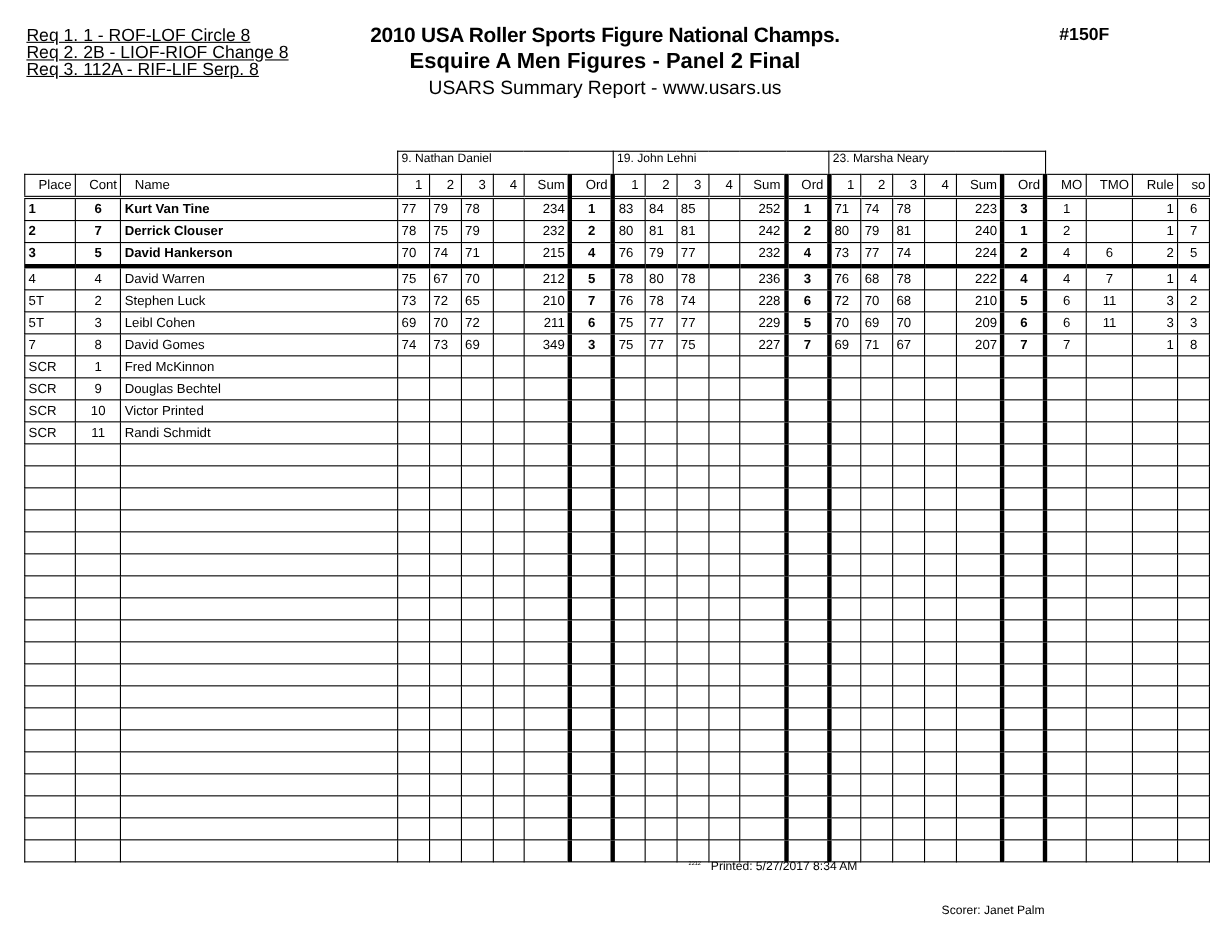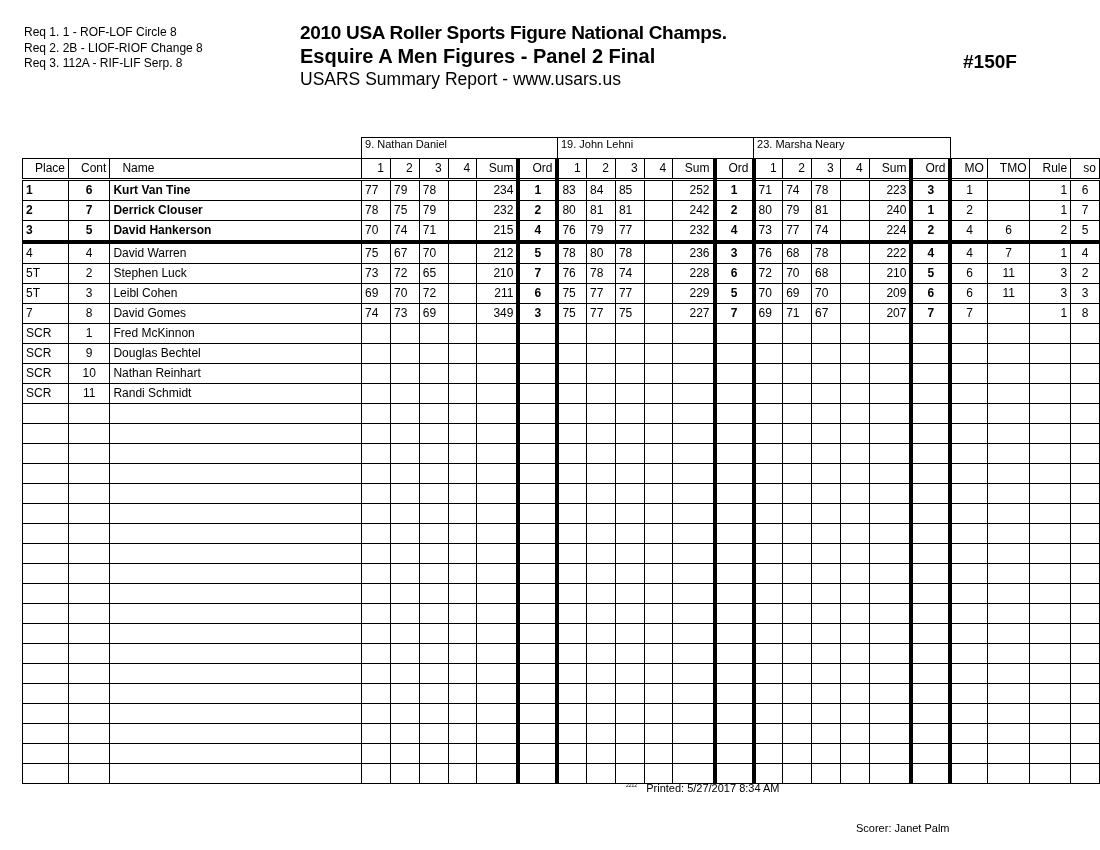--- a/index.html
+++ b/index.html
@@ -1,23 +1,23 @@
 <!DOCTYPE html>
 <html><head>
 <meta charset="utf-8">
 <style>
   html, body { margin:0; padding:0; background:#ffffff; }
   body { width:1100px; height:850px; position:relative; font-family:"Liberation Sans", sans-serif; color:#000; overflow:hidden; }
-  .reqs { position:absolute; left:24px; top:25px; font-size:12px; line-height:15.5px; }
-  .title-block { position:absolute; left:300px; width:500px; top:22px; text-align:left; }
+  .reqs { position:absolute; left:24px; top:25px; font-size:16px; line-height:15.5px;text-decoration:underline; }
+  .title-block { position:absolute; left:300px; width:500px; top:22px; text-align:center; }
   .t1 { font-size:19px; font-weight:bold; letter-spacing:-0.3px; line-height:22px; }
   .t2 { font-size:14.5px; line-height:17px; margin-left:-10px; }
   .t3 { font-size:20px; font-weight:bold; line-height:24px; }
   .t4 { font-size:17.5px; line-height:22px; }
-  .event-num { position:absolute; left:963px; top:23px; font-size:19px; font-weight:bold;margin-top:28px; }
+  .event-num { position:absolute; left:963px; top:23px; font-size:16px; font-weight:bold; }
   .grid { position:absolute; left:22px; top:137px; }
   table { border-collapse:collapse; table-layout:fixed; font-size:12px; }
   td { border:1px solid #000; height:19px; padding:0 3px; white-space:nowrap; overflow:hidden; line-height:19px; }
   .judge-hdr td { border:none; height:20px; }
   .judge-hdr td.jh { border:1px solid #000; border-bottom:none; vertical-align:top; font-size:11px; line-height:13px; padding-top:0px; }
   .colhdr td { border-bottom:3px double #000;padding-left:12px; }
   .c { text-align:center; }
   .r { text-align:right; }
   .b { font-weight:bold; }
   .thickL { border-left:4px solid #000 !important; }
@@ -345,21 +345,21 @@
           <td class="r"></td>
           <td class="c b thickL"></td>
           <td class="c thickL"></td>
           <td class="c"></td>
           <td class="r"></td>
           <td class="c"></td>
         </tr>
         <tr>
           <td>SCR</td>
           <td class="c">10</td>
-          <td>Nathan Reinhart</td>
+          <td>Victor Printed</td>
           <td></td>
           <td></td>
           <td></td>
           <td></td>
           <td class="r"></td>
           <td class="c b thickL"></td>
           <td class="thickL"></td>
           <td></td>
           <td></td>
           <td></td>

